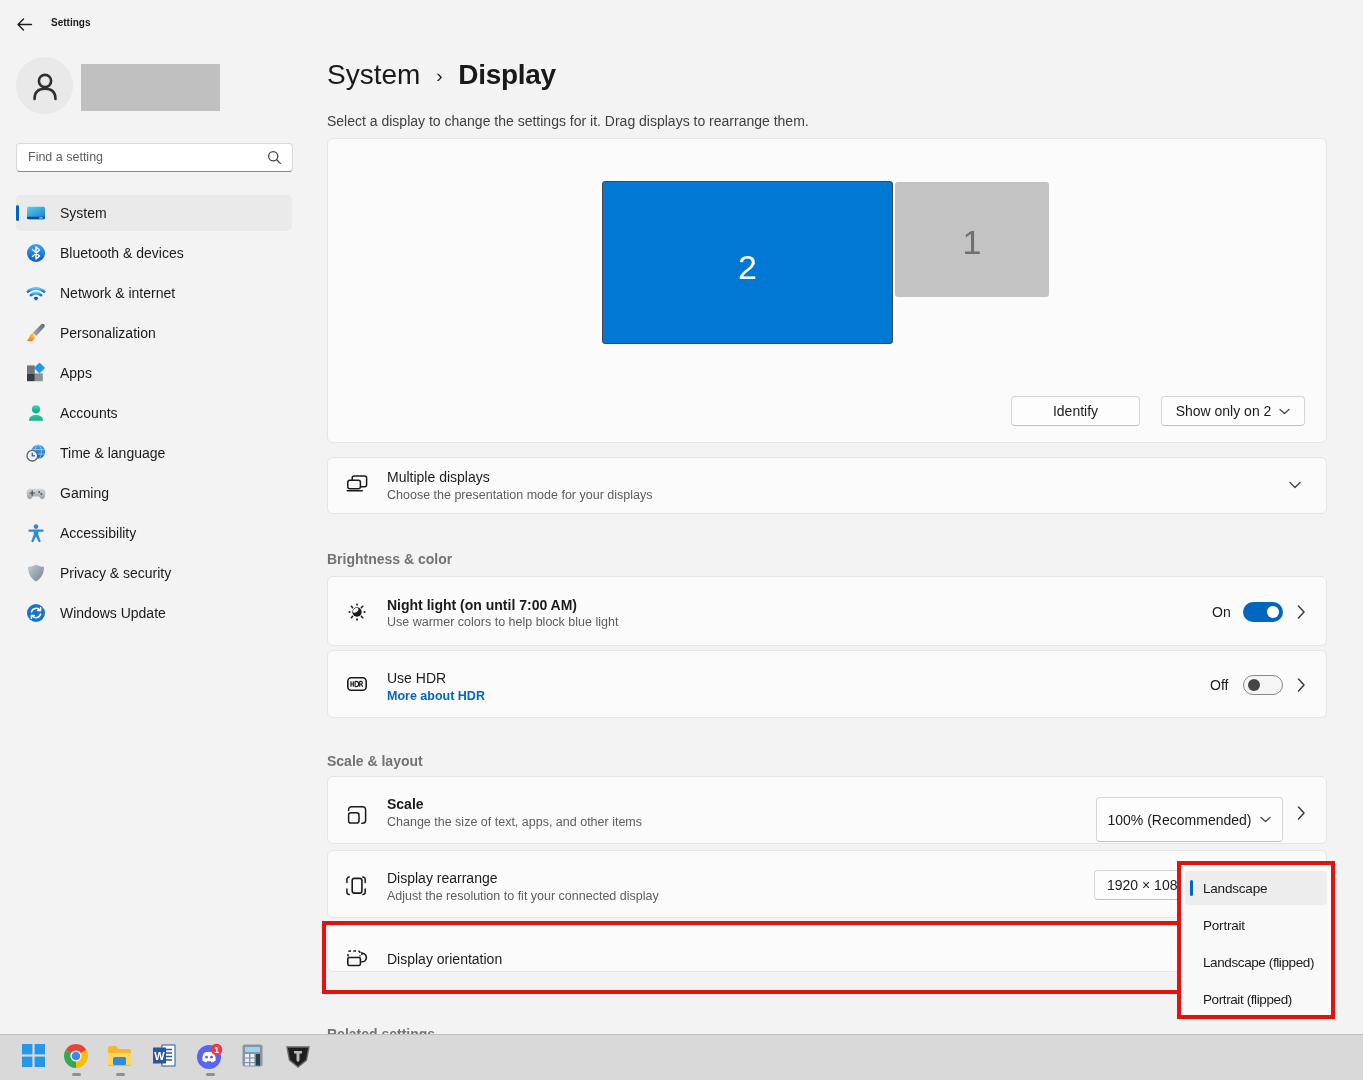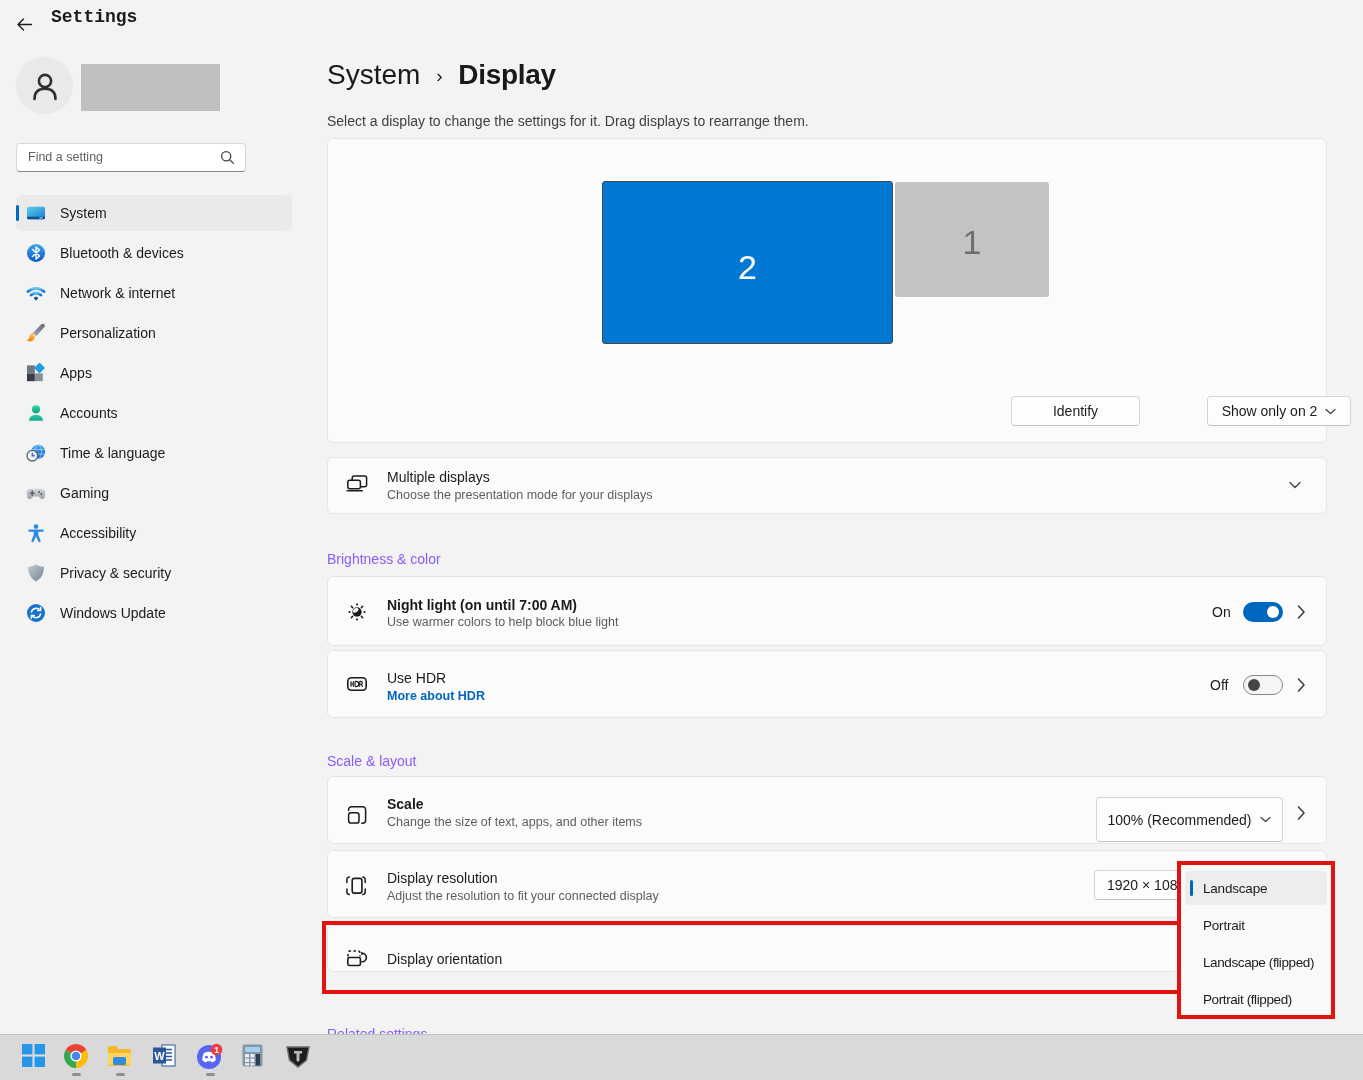--- a/index.html
+++ b/index.html
@@ -4,45 +4,45 @@
 <meta charset="utf-8">
 <style>
   html,body{margin:0;padding:0;}
   body{width:1363px;height:1080px;position:relative;background:#f3f3f3;
        font-family:"Liberation Sans",sans-serif;color:#1b1b1b;overflow:hidden;}
   .abs{position:absolute;}
   .card{position:absolute;left:327px;width:1000px;background:#fbfbfb;
         border:1px solid #e5e5e5;border-radius:6px;box-sizing:border-box;}
   .rowtitle{font-size:14px;color:#1b1b1b;}
   .rowsub{font-size:12.5px;color:#5d5d5d;}
-  .sechead{position:absolute;left:327px;font-size:14px;font-weight:normal;color:#8b5cf6;}
+  .sechead{position:absolute;left:327px;font-size:14px;font-weight:bold;color:#737373;}
   .btn{position:absolute;background:#fdfdfd;border:1px solid #d5d5d5;border-bottom-color:#c2c2c2;
        border-radius:4px;box-sizing:border-box;font-size:14px;color:#1b1b1b;
        display:flex;align-items:center;justify-content:center;}
   .navitem{position:absolute;left:16px;width:276px;height:36px;display:flex;align-items:center;}
   .navicon{position:absolute;left:10px;width:20px;height:20px;display:flex;align-items:center;justify-content:center;}
   .navtext{position:absolute;left:44px;font-size:14px;color:#1b1b1b;white-space:nowrap;}
 </style>
 
 </head>
 <body>
 
 <svg class="abs" style="left:16px;top:16px" width="17" height="17" viewBox="0 0 17 17">
   <path d="M15.5 8.5 H2.2 M7.5 3 L2 8.5 L7.5 14" fill="none" stroke="#1b1b1b" stroke-width="1.4" stroke-linecap="round" stroke-linejoin="round"></path>
 </svg>
-<div class="abs" style="left:51px;top:7px;font-size:18px;font-weight:bold;font-family:Liberation Mono, monospace;">Settings</div>
+<div class="abs" style="left:51px;top:17px;font-size:10px;font-weight:bold;">Settings</div>
 
 <div class="abs" style="left:16px;top:57px;width:57px;height:57px;border-radius:50%;background:#e9e9e9;"></div>
 <svg class="abs" style="left:27px;top:68px" width="36" height="36" viewBox="0 0 36 36">
   <circle cx="18" cy="13" r="6.1" fill="none" stroke="#2f2f2f" stroke-width="2.6"></circle>
   <path d="M7.5 31 C7.5 23.5 12 20.8 18 20.8 C24 20.8 28.5 23.5 28.5 31" fill="none" stroke="#2f2f2f" stroke-width="2.6" stroke-linecap="round"></path>
 </svg>
 <div class="abs" style="left:81px;top:64px;width:139px;height:47px;background:#c0c0c0;"></div>
 
-<div class="abs" style="left:16px;top:143px;width:230px;height:29px;background:#ffffff;border:1px solid #d9d9d9;border-bottom-color:#868686;border-radius:4px;box-sizing:border-box;">
+<div class="abs" style="left:16px;top:143px;width:277px;height:29px;background:#ffffff;border:1px solid #d9d9d9;border-bottom-color:#868686;border-radius:4px;box-sizing:border-box;">
   <div style="position:absolute;left:11px;top:0;line-height:27px;font-size:12.5px;color:#606060;">Find a setting</div>
   <svg style="position:absolute;right:10px;top:6px" width="15" height="15" viewBox="0 0 15 15">
     <circle cx="6.2" cy="6.2" r="4.6" fill="none" stroke="#454545" stroke-width="1.3"></circle>
     <path d="M9.7 9.7 L13.4 13.4" stroke="#454545" stroke-width="1.3" stroke-linecap="round"></path>
   </svg>
 </div>
 
 <div class="abs" style="left:16px;top:195px;width:276px;height:36px;background:#eaeaea;border-radius:5px;"></div>
 <div class="abs" style="left:16px;top:205px;width:3px;height:16px;background:#0067c0;border-radius:2px;"></div>
 
@@ -221,21 +221,21 @@
   <span style="color:#1a1a1a;">System</span>
   <span style="color:#1a1a1a;font-size:19px;padding:0 8px;position:relative;top:-2px;">›</span>
   <span style="color:#191919;font-weight:bold;letter-spacing:-0.3px;">Display</span>
 </div>
 <div class="abs" style="left:327px;top:113px;font-size:14px;color:#3f3f3f;">Select a display to change the settings for it. Drag displays to rearrange them.</div>
 
 <div class="card" style="top:138px;height:305px;">
   <div style="position:absolute;left:274px;top:42px;width:291px;height:163px;background:#0078d4;border:1px solid #474747;border-radius:3px;box-sizing:border-box;text-align:center;line-height:171px;font-size:34px;color:#ffffff;">2</div>
   <div style="position:absolute;left:567px;top:43px;width:154px;height:115px;background:#c3c3c3;border-radius:3px;text-align:center;line-height:121px;font-size:34px;color:#6f6f6f;">1</div>
   <div class="btn" style="left:683px;top:257px;width:129px;height:30px;">Identify</div>
-  <div class="btn" style="left:833px;top:257px;width:144px;height:30px;margin-left:46px;">
+  <div class="btn" style="left:833px;top:257px;width:144px;height:30px;">
     <span style="margin-right:8px;">Show only on 2</span>
     <svg width="11" height="7" viewBox="0 0 11 7">
         <path d="M1 1.5 L5.5 5.5 L10 1.5" fill="none" stroke="#454545" stroke-width="1.3" stroke-linecap="round" stroke-linejoin="round"></path>
       </svg>
   </div>
 </div>
 
 <div class="card" style="top:457px;height:57px;">
   <svg style="position:absolute;left:18px;top:15px" width="22" height="20" viewBox="0 0 22 20">
     <rect x="6.2" y="3" width="14.4" height="10.7" rx="2" fill="none" stroke="#1b1b1b" stroke-width="1.5"></rect>
@@ -318,21 +318,21 @@
       <path d="M1.5 1 L7 7 L1.5 13" fill="none" stroke="#3a3a3a" stroke-width="1.5" stroke-linecap="round" stroke-linejoin="round"></path>
     </svg>
 </div>
 
 <div class="card" style="top:850px;height:68px;">
   <svg style="position:absolute;left:18px;top:25px" width="20" height="20" viewBox="0 0 20 20">
     <rect x="6.2" y="2.4" width="9.7" height="14.7" rx="2.2" fill="none" stroke="#1b1b1b" stroke-width="1.6"></rect>
     <path d="M3.3 1 A2.4 2.4 0 0 0 0.9 3.4 V6.6 M0.9 12.9 V16.1 A2.4 2.4 0 0 0 3.3 18.5" fill="none" stroke="#1b1b1b" stroke-width="1.5" stroke-linecap="round"></path>
     <path d="M16.8 1 A2.4 2.4 0 0 1 19.2 3.4 V6.6 M19.2 12.9 V16.1 A2.4 2.4 0 0 1 16.8 18.5" fill="none" stroke="#1b1b1b" stroke-width="1.5" stroke-linecap="round"></path>
   </svg>
-  <div class="rowtitle" style="position:absolute;left:59px;top:19px;">Display resolution</div>
+  <div class="rowtitle" style="position:absolute;left:59px;top:19px;">Display rearrange</div>
   <div class="rowsub" style="position:absolute;left:59px;top:38px;">Adjust the resolution to fit your connected display</div>
   <div class="btn" style="left:766px;top:19px;width:188px;height:30px;justify-content:flex-start;padding-left:12px;white-space:nowrap;overflow:visible;">1920 × 1080 (Recommended)</div>
 </div>
 
 <div class="card" style="top:925px;height:47px;">
   <svg style="position:absolute;left:19px;top:22px" width="22" height="20" viewBox="0 0 22 20">
     <path d="M1 8.6 V5 Q1 3 3 3 H11 Q13 3 13 5 V8.6" fill="none" stroke="#1b1b1b" stroke-width="1.5" stroke-dasharray="2.6 2.3"></path>
     <rect x="0.8" y="9.5" width="12.6" height="8" rx="1.6" fill="#fbfbfb" stroke="#1b1b1b" stroke-width="1.6"></rect>
     <path d="M14.8 13.8 A4.1 4.1 0 1 0 15.4 5.2" fill="none" stroke="#1b1b1b" stroke-width="1.6" stroke-linecap="round"></path>
     <path d="M17.2 5.8 L14.3 3.7 L14.1 7.2 Z" fill="#1b1b1b"></path>

